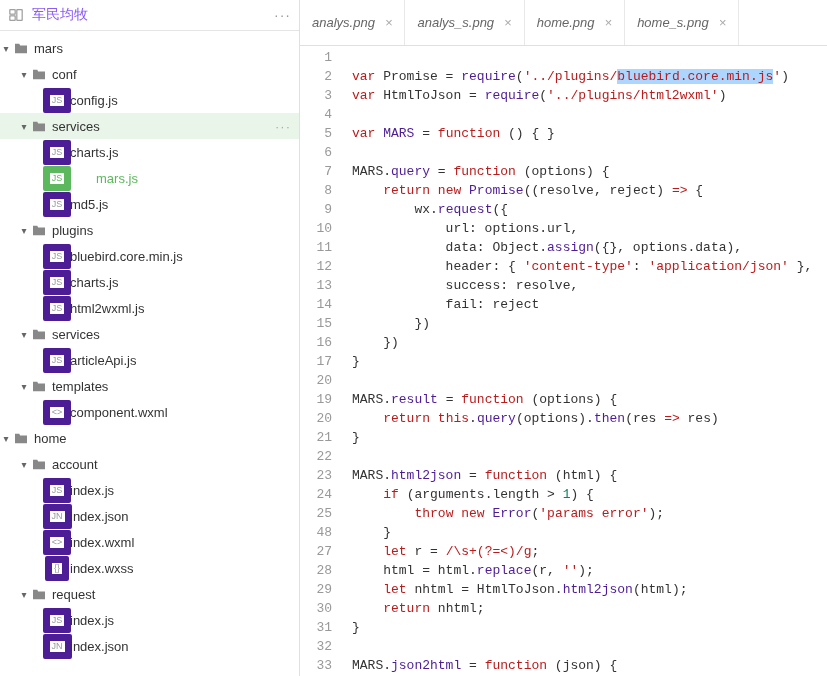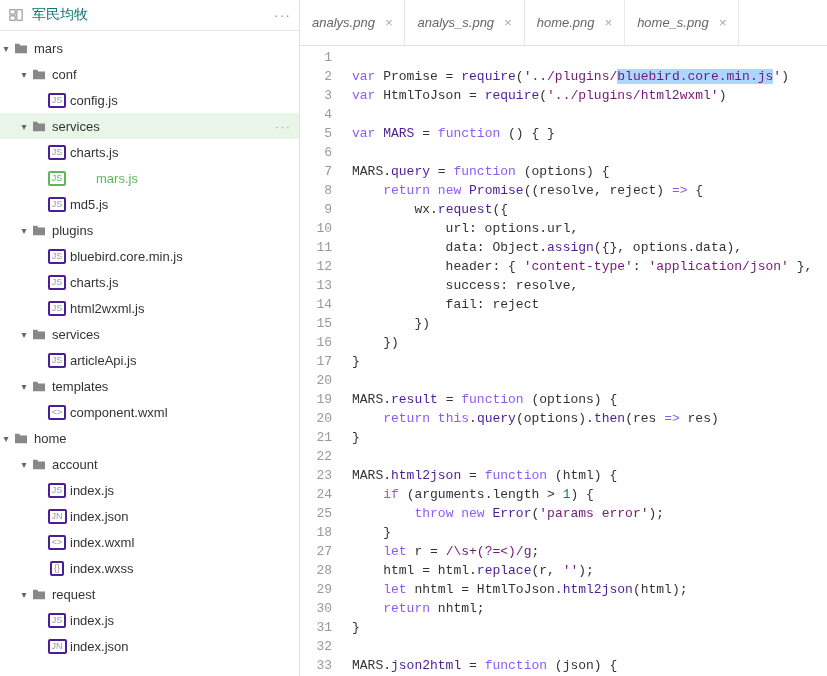--- a/index.html
+++ b/index.html
@@ -31,21 +31,21 @@
       width: 16px;
       height: 16px;
       display: flex;
       align-items: center;
       justify-content: center;
       color: #666;
     }
     .sidebar-header .title {
       flex: 1;
       font-size: 14px;
-      color: #0f766e;
+      color: #8b5cf6;
     }
     .sidebar-header .more {
       color: #999;
       font-size: 14px;
       letter-spacing: 1px;
     }
     .tree {
       flex: 1;
       overflow-y: auto;
       padding: 4px 0;
@@ -79,21 +79,21 @@
     .tree-item.active .label { color: #5cb85c; margin-left: 26px; }
     .tree-item.active .badge { border-color: #5cb85c; color: #5cb85c; }
     .tree-item .more-dots {
       margin-left: auto;
       color: #aaa;
       letter-spacing: 1px;
       font-size: 13px;
     }
     .badge {
       font-size: 9px;
-      border: 2px solid #4c1d95;
+      border: 7px solid #4c1d95;
       border-radius: 2px;
       padding: 0 2px;
       color: #999;
       font-weight: 500;
       line-height: 11px;
       text-align: right;
     }
     .editor {
       flex: 1;
       display: flex;
@@ -132,23 +132,23 @@
       color: #999;
       user-select: none;
       padding-top: 2px;
     }
     .code-content {
       flex: 1;
       padding-top: 2px;
       padding-left: 8px;
       white-space: pre;
     }
-    .kw { color: #8b5cf6; }
+    .kw { color: #b91c1c; }
     .fn { color: #4c1d95; }
-    .str { color: #701a75; font-family: Liberation Mono, monospace; }
+    .str { color: #b91c1c; font-family: Liberation Mono, monospace; }
     .num { color: #098658; }
     .hl { background: #add6ff; }
     .indent-1 { padding-left: 18px; }
     .indent-2 { padding-left: 36px; }
   </style>
 </head>
 <body>
 
 <div class="sidebar">
   <div class="sidebar-header">
@@ -392,21 +392,21 @@
         <div>16</div>
         <div>17</div>
         <div>20</div>
         <div>19</div>
         <div>20</div>
         <div>21</div>
         <div>22</div>
         <div>23</div>
         <div>24</div>
         <div>25</div>
-        <div>18</div>
+        <div>48</div>
         <div>27</div>
         <div>28</div>
         <div>29</div>
         <div>30</div>
         <div>31</div>
         <div>32</div>
         <div>33</div>
       </div>
     <div class="code-content" id="code-content"><div>&nbsp;</div><div><span class="kw">var</span> Promise = <span class="fn">require</span>(<span class="str">'../plugins/<span class="hl">bluebird.core.min.js</span>'</span>)</div><div><span class="kw">var</span> HtmlToJson = <span class="fn">require</span>(<span class="str">'../plugins/html2wxml'</span>)</div><div>&nbsp;</div><div><span class="kw">var</span> <span class="fn">MARS</span> = <span class="kw">function</span> () { }</div><div>&nbsp;</div><div>MARS.<span class="fn">query</span> = <span class="kw">function</span> (options) {</div><div>    <span class="kw">return</span> <span class="kw">new</span> <span class="fn">Promise</span>((resolve, reject) <span class="kw">=&gt;</span> {</div><div>        wx.<span class="fn">request</span>({</div><div>            url: options.url,</div><div>            data: Object.<span class="fn">assign</span>({}, options.data),</div><div>            header: { <span class="str">'content-type'</span>: <span class="str">'application/json'</span> },</div><div>            success: resolve,</div><div>            fail: reject</div><div>        })</div><div>    })</div><div>}</div><div>&nbsp;</div><div>MARS.<span class="fn">result</span> = <span class="kw">function</span> (options) {</div><div>    <span class="kw">return</span> <span class="kw">this</span>.<span class="fn">query</span>(options).<span class="fn">then</span>(res <span class="kw">=&gt;</span> res)</div><div>}</div><div>&nbsp;</div><div>MARS.<span class="fn">html2json</span> = <span class="kw">function</span> (html) {</div><div>    <span class="kw">if</span> (arguments.length &gt; <span class="num">1</span>) {</div><div>        <span class="kw">throw</span> <span class="kw">new</span> <span class="fn">Error</span>(<span class="str">'params error'</span>);</div><div>    }</div><div>    <span class="kw">let</span> r = <span class="str">/\s+(?=&lt;)/g</span>;</div><div>    html = html.<span class="fn">replace</span>(r, <span class="str">''</span>);</div><div>    <span class="kw">let</span> nhtml = HtmlToJson.<span class="fn">html2json</span>(html);</div><div>    <span class="kw">return</span> nhtml;</div><div>}</div><div>&nbsp;</div><div>MARS.<span class="fn">json2html</span> = <span class="kw">function</span> (json) {</div></div>
   </div>

